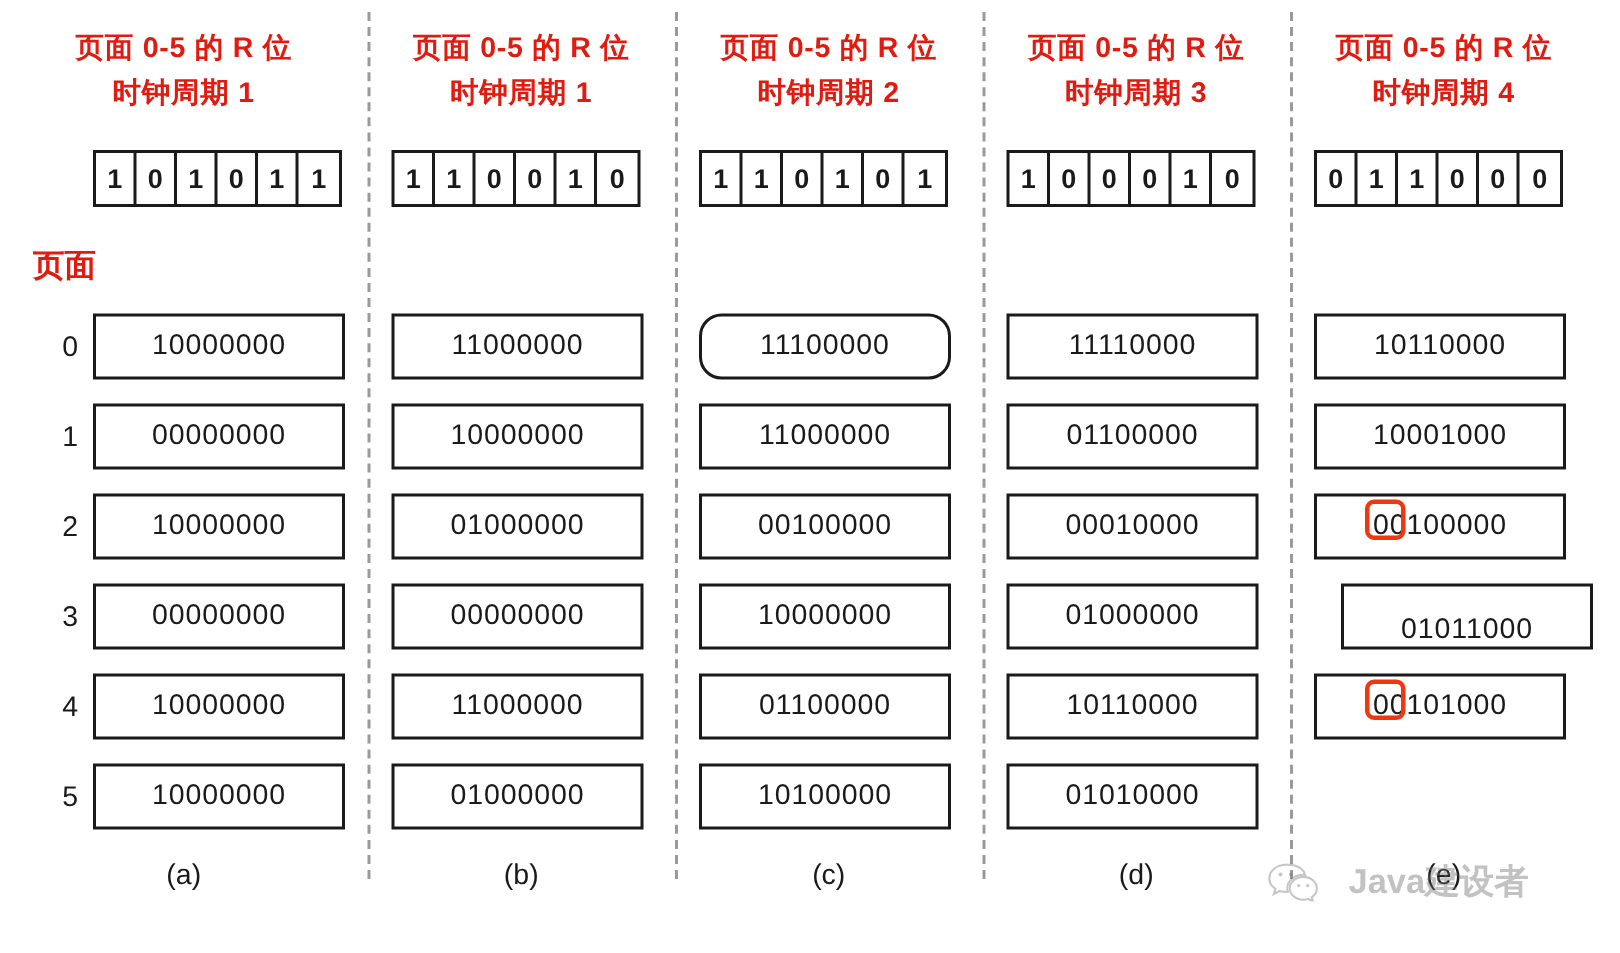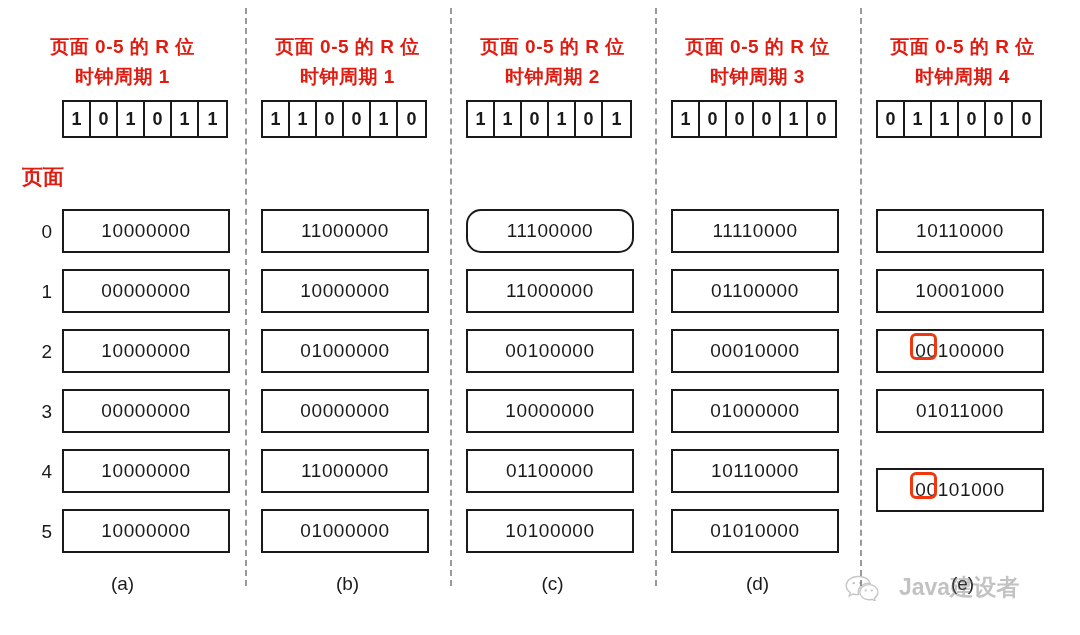--- a/index.html
+++ b/index.html
@@ -35,21 +35,21 @@
     position: absolute;
     top: 8px;
     width: 0;
     height: 578px;
     border-left: 2px dashed #9a9a9a;
   }
 
   
   .col-head {
     position: absolute;
-    top: 32px;
+    top: 18px;
     width: 100%;
     text-align: center;
     color: #e01b10;
     font-weight: bold;
     font-size: 19px;
     line-height: 30px;
     letter-spacing: 0.5px;
   }
   .col-head .line2 { display: block; }
 
@@ -367,26 +367,26 @@
           <div class="cell" style="left: 16px;">
             <span class="cell-text">10001000</span>
           </div>
         </div>
         <div class="row">
           <div class="cell" style="left: 16px;">
             <span class="cell-text hl">00100000</span>
           </div>
         </div>
         <div class="row">
-          <div class="cell" style="left: 16px;">
+          <div class="cell" style="left: 34px; align-items: flex-end;">
             <span class="cell-text">01011000</span>
           </div>
         </div>
         <div class="row">
-          <div class="cell" style="left: 16px; margin-top: 19px;">
+          <div class="cell" style="left: 16px;">
             <span class="cell-text hl">00101000</span>
           </div>
         </div>
       </div>
       <div class="caption">(e)</div>
     </div>
   </div>
 
 <div class="page-label">页面</div>
 

